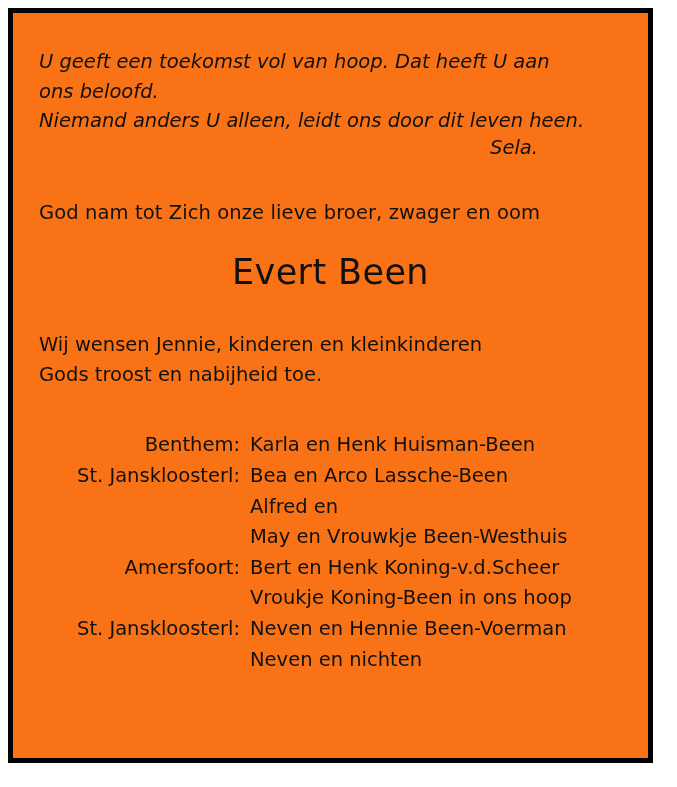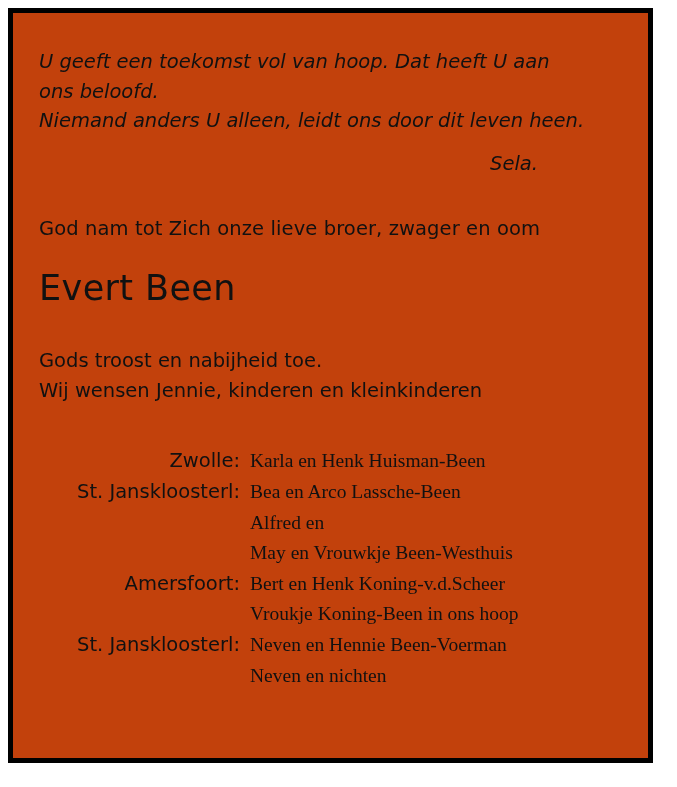--- a/index.html
+++ b/index.html
@@ -14,49 +14,49 @@
     color: #111111;
     overflow: hidden;
   }
   .card {
     position: absolute;
     left: 8px;
     top: 8px;
     width: 645px;
     height: 755px;
     border: 5px solid #000000;
-    background: #c2410c;
+    background: #f97316;
     box-sizing: border-box;
     padding: 26px 26px 10px 26px;
   }
   .poem {
     font-style: italic;
     font-size: 19.5px;
     line-height: 1.52;
     color: #111111;
     margin: 8px 0 0 0;
   }
   .poem-line {
     white-space: nowrap;
   }
   .sela {
     font-style: italic;
     font-size: 19.5px;
     text-align: right;
     padding-right: 84px;
-    margin-top: 16px;
+    margin-top: 0;
   }
   .intro {
     text-align: left;
     font-size: 19.5px;
     margin-top: 42px;
     letter-spacing: 0.1px;
   }
   .name {
-    text-align: left;
+    text-align: center;
     font-size: 35px;
     margin-top: 28px;
     letter-spacing: 0.4px;
   }
   .wish {
     font-size: 19.5px;
     line-height: 1.55;
     margin-top: 38px;
   }
   .wish-line {
@@ -77,48 +77,47 @@
     line-height: 1.57;
     white-space: nowrap;
     vertical-align: top;
   }
   .fam-place {
     text-align: right;
     padding-right: 10px;
   }
   .fam-people {
     text-align: left;
-    font-family: Liberation Serif, serif;
   }
 </style>
 </head>
 <body>
 
 <div class="card">
 
   <div class="poem">
     <div class="poem-line">U geeft een toekomst vol van hoop. Dat heeft U aan</div>
     <div class="poem-line">ons beloofd.</div>
     <div class="poem-line">Niemand anders U alleen, leidt ons door dit leven heen.</div>
   </div>
 
   <div class="sela">Sela.</div>
 
   <div class="intro">God nam tot Zich onze lieve broer, zwager en oom</div>
 
   <div class="name">Evert Been</div>
 
   <div class="wish">
+    <div class="wish-line">Wij wensen Jennie, kinderen en kleinkinderen</div>
     <div class="wish-line">Gods troost en nabijheid toe.</div>
-    <div class="wish-line">Wij wensen Jennie, kinderen en kleinkinderen</div>
   </div>
 
   <div class="family">
     <div class="fam-row">
-      <div class="fam-place">Zwolle:</div>
+      <div class="fam-place">Benthem:</div>
       <div class="fam-people">Karla en Henk Huisman-Been</div>
     </div>
     <div class="fam-row">
       <div class="fam-place">St. Janskloosterl:</div>
       <div class="fam-people">Bea en Arco Lassche-Been</div>
     </div>
     <div class="fam-row">
       <div class="fam-place"></div>
       <div class="fam-people">Alfred en</div>
     </div>

